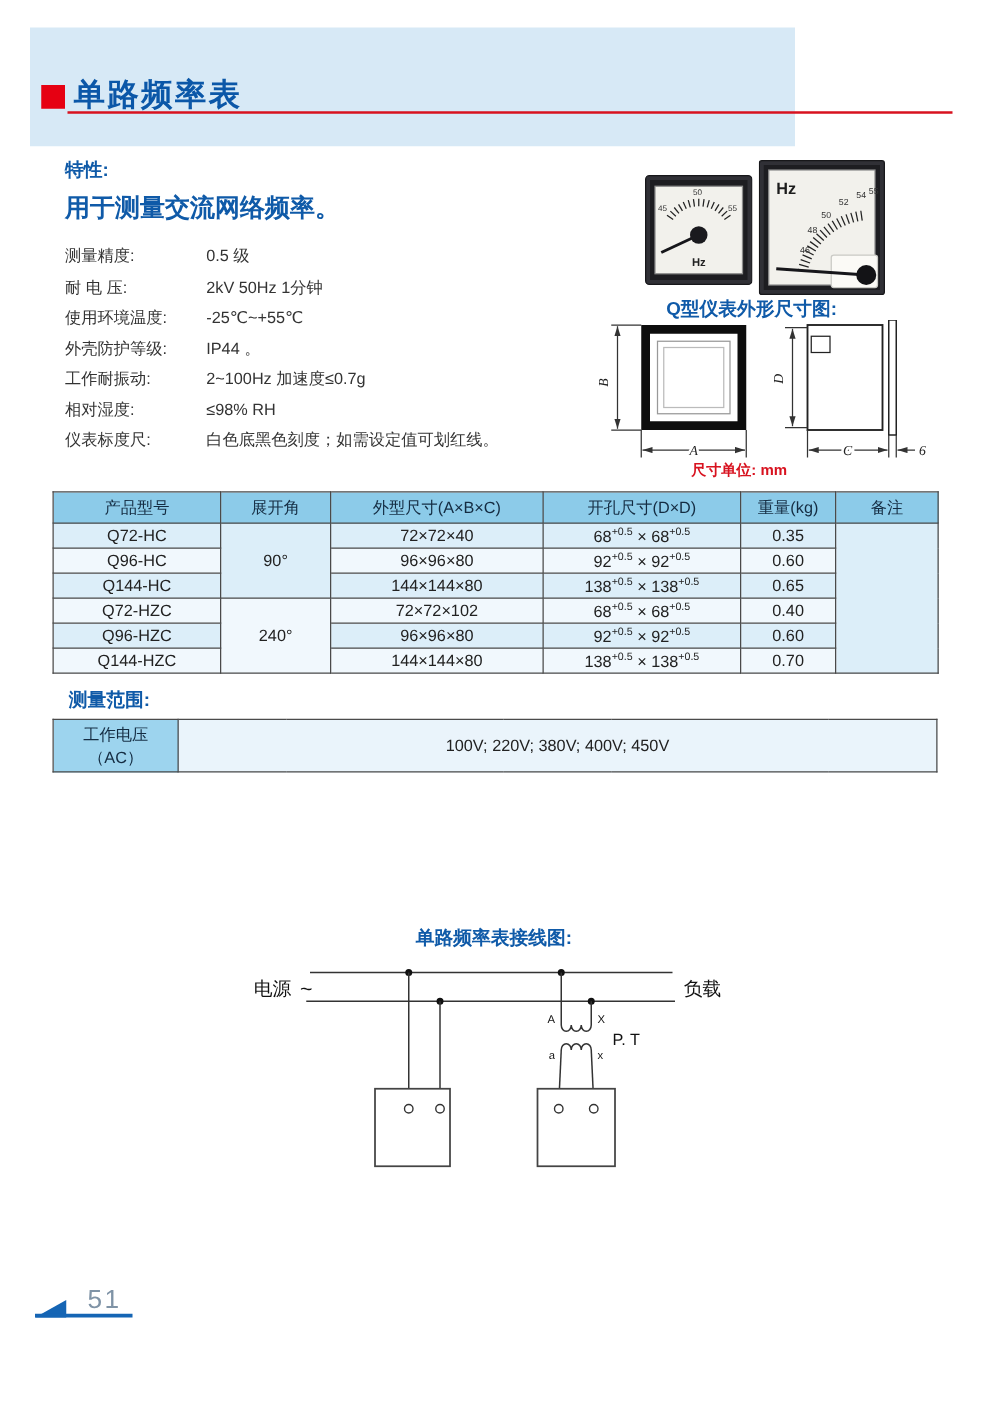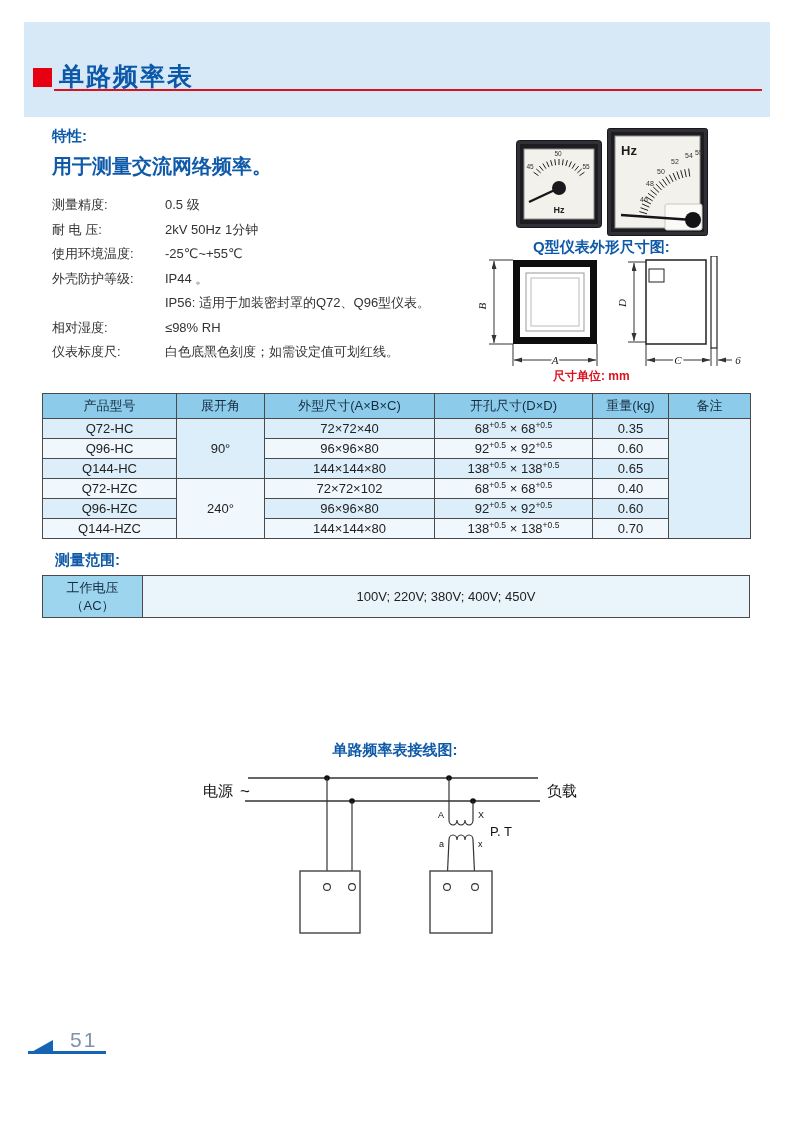--- a/index.html
+++ b/index.html
@@ -1,20 +1,20 @@
 <!DOCTYPE html>
 <html><head>
 <meta charset="utf-8">
 <style>
   html,body{margin:0;padding:0;background:#ffffff;}
   .page{position:relative;width:794px;height:1123px;background:#fff;overflow:hidden;
         font-family:"Liberation Sans","DejaVu Sans",sans-serif;color:#222;}
 
   
-  .header-band{position:absolute;left:24px;top:22px;width:746px;height:95px;background:#d7e9f6;}
+  .header-band{position:absolute;left:24px;top:22px;width:612px;height:95px;background:#d7e9f6;}
   .title-row{position:absolute;left:9px;top:42px;display:flex;align-items:flex-end;gap:7px;}
   .title-bullet{width:19px;height:19px;background:#e60012;margin-bottom:2px;}
   .page-title{margin:0;font-size:25px;font-weight:bold;color:#0b57a8;line-height:1;letter-spacing:2px;}
   .title-underline{position:absolute;left:30px;top:67px;width:708px;height:2px;background:#d8121f;}
 
   
   .features{position:absolute;left:52px;top:127px;width:440px;}
   .features-heading{margin:0 0 7px 0;font-size:15px;font-weight:bold;color:#0f5aa8;}
   .features-subheading{margin:0 0 13px 0;font-size:20px;font-weight:bold;color:#0f5aa8;}
   .spec-row{display:flex;font-size:13px;color:#333;line-height:24.5px;}
@@ -91,22 +91,22 @@
       </div>
     <div class="spec-row">
         <span class="spec-label">使用环境温度:</span>
         <span class="spec-value">-25℃~+55℃</span>
       </div>
     <div class="spec-row">
         <span class="spec-label">外壳防护等级:</span>
         <span class="spec-value">IP44 。</span>
       </div>
     <div class="spec-row">
-        <span class="spec-label"></span>
-        <span class="spec-value">IP56: 适用于加装密封罩的Q72、Q96型仪表。</span>
+        <span class="spec-label">工作耐振动:</span>
+        <span class="spec-value">2~100Hz  加速度≤0.7g</span>
       </div>
     <div class="spec-row">
         <span class="spec-label">相对湿度:</span>
         <span class="spec-value">≤98% RH</span>
       </div>
     <div class="spec-row">
         <span class="spec-label">仪表标度尺:</span>
         <span class="spec-value">白色底黑色刻度；如需设定值可划红线。</span>
       </div>
   </section>

